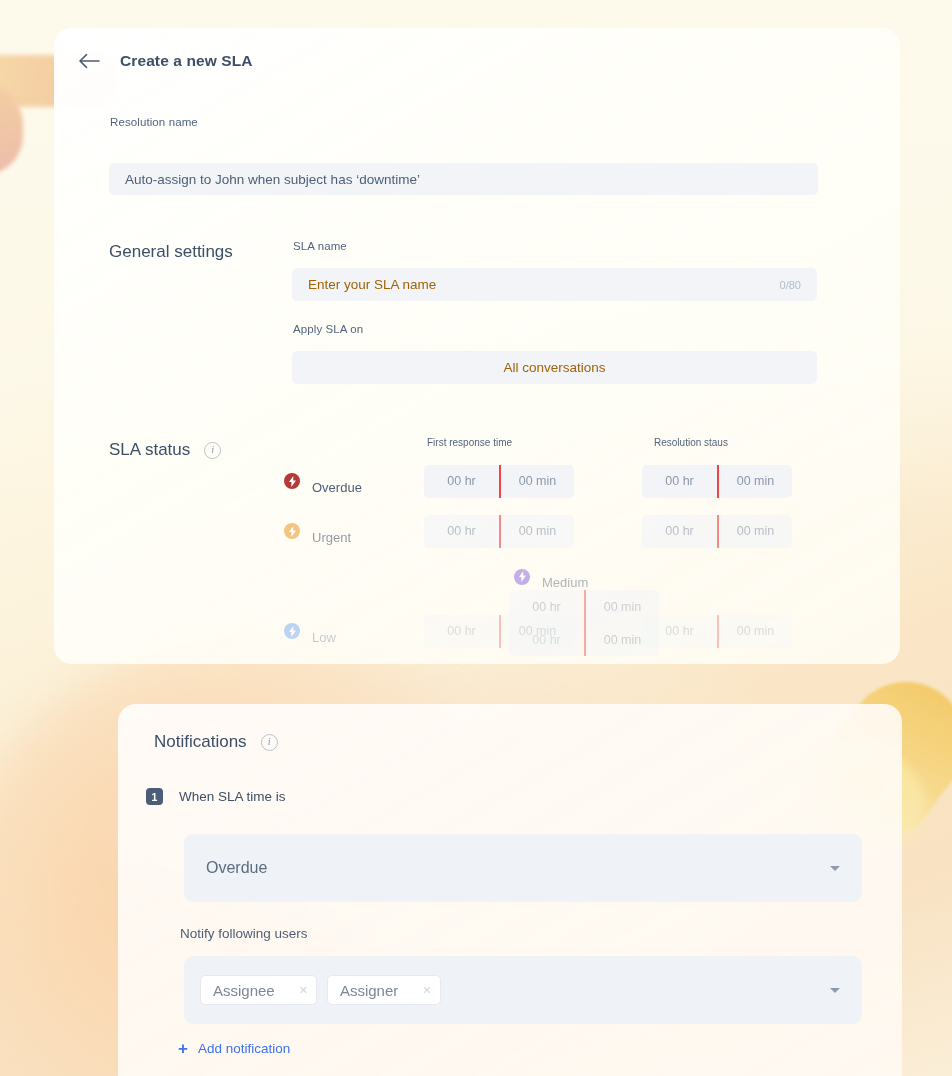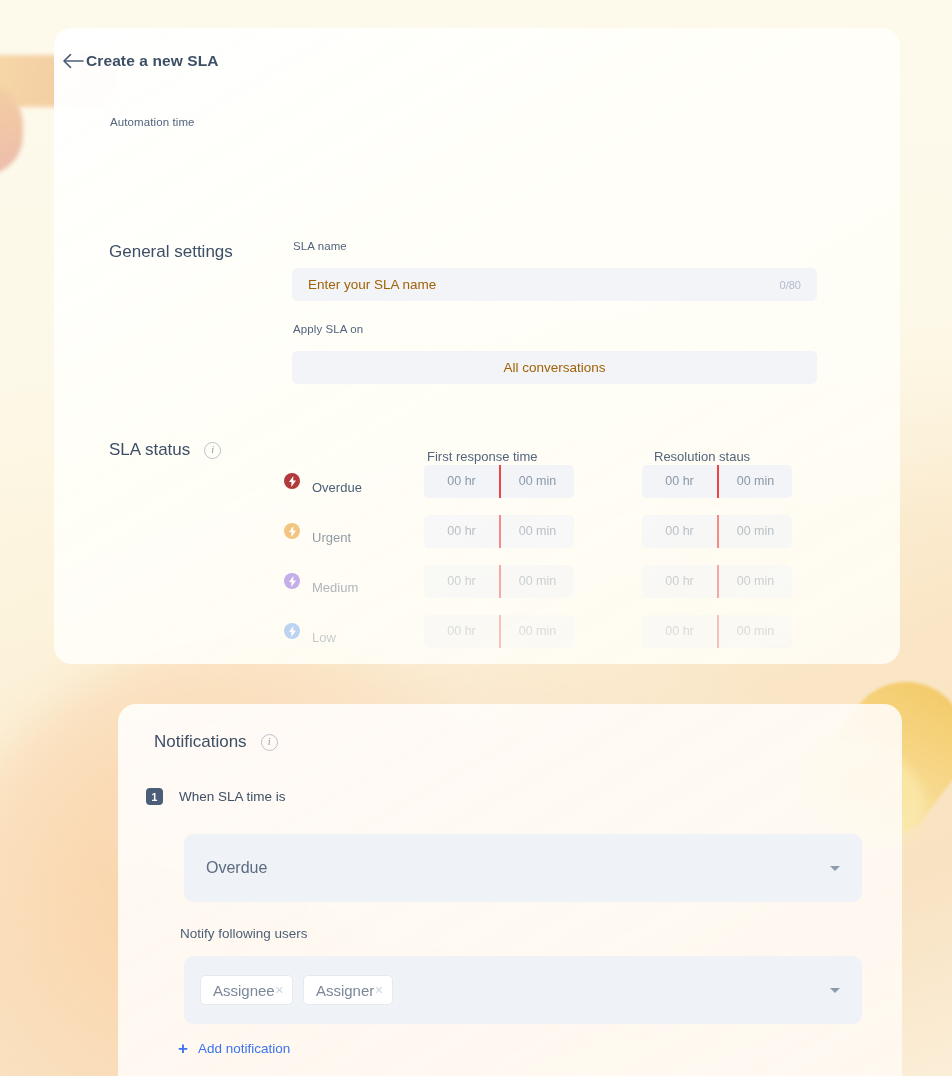--- a/index.html
+++ b/index.html
@@ -123,23 +123,24 @@
   .card-notif {
     left: 118px; top: 704px;
     width: 784px; height: 372px;
     border-radius: 18px 18px 0 0;
     background: linear-gradient(150deg, rgba(255,252,249,0.94) 0%, rgba(255,251,246,0.90) 60%, rgba(255,250,244,0.88) 100%);
   }
 
   
   .header-row {
     position: absolute;
-    left: 6px; top: 20px;
-    display: flex;
-    align-items: center;
+    left: 22px; top: 20px;
+    display: flex;
+    align-items: center;
+    gap: 18px;
   }
   .back-arrow {
     width: 26px; height: 26px;
     display: flex; align-items: center; justify-content: center;
     cursor: pointer;
   }
   .page-title {
     font-size: 15.5px;
     font-weight: bold;
     color: #3d4f66;
@@ -213,23 +214,22 @@
   }
 
   
   .slastatus-heading {
     position: absolute;
     left: 55px; top: 412px;
     display: flex; align-items: center; gap: 14px;
   }
   .col-head {
     position: absolute;
-    font-size: 13px;
+    font-size: 10px;
     color: #53647c;
-    margin-top: 12px;
   }
   .col-head-first { left: 373px; top: 409px; }
   .col-head-res   { left: 600px; top: 409px; }
   .sla-row {
     position: absolute;
     left: 230px;
     width: 600px;
     height: 36px;
     display: flex;
     align-items: center;
@@ -331,21 +331,21 @@
   }
   .chips { display: flex; align-items: center; gap: 10px; }
   .chip {
     background: #ffffff;
     border: 1px solid #e6eaf0;
     border-radius: 5px;
     height: 30px;
     padding: 0 8px 0 12px;
     display: flex;
     align-items: center;
-    gap: 0;
+    gap: 24px;
     font-size: 15px;
     color: #7b8899;
   }
   .chip-x {
     color: #cfd6df;
     font-size: 11px;
     line-height: 1;
     cursor: pointer;
   }
 
@@ -388,21 +388,24 @@
 
   <div class="header-row">
     <span class="back-arrow">
       <svg width="22" height="16" viewBox="0 0 22 16" fill="none">
         <path d="M21 8H2M2 8L8.5 1.6M2 8L8.5 14.4" stroke="#4b5d77" stroke-width="1.6" stroke-linecap="round" stroke-linejoin="round"></path>
       </svg>
     </span>
     <span class="page-title">Create a new SLA</span>
   </div>
 
-  <div class="field-label automation-label">Automation time</div>
+  <div class="field-label automation-label">Resolution name</div>
+  <div class="input-box automation-input">
+    <span class="input-value">Auto-assign to John when subject has ‘downtime’</span>
+  </div>
 
   <div class="section-heading gs-heading">General settings</div>
 
   <div class="field-label sla-name-label">SLA name</div>
   <div class="input-box sla-name-input">
     <span class="input-placeholder">Enter your SLA name</span>
     <span class="char-count">0/80</span>
   </div>
 
   <div class="field-label apply-label">Apply SLA on</div>
@@ -451,21 +454,21 @@
       <div class="time-cell">00 hr</div>
       <div class="time-cell">00 min</div>
     </div>
     <div class="time-gap"></div>
     <div class="time-group">
       <div class="time-cell">00 hr</div>
       <div class="time-cell">00 min</div>
     </div>
   </div>
 
-  <div class="sla-row" style="top:535px; opacity:0.45;">
+  <div class="sla-row" style="top:535px; opacity:0.45;flex-direction:column;">
     <div class="sla-row-label">
       <span class="status-badge" style="background:#7b4ddb; opacity:2;">
         <svg width="7" height="11" viewBox="0 0 7 11">
             <path d="M4.3 0L0 6h2.4L2.3 11 7 4.6H4.2z" fill="#fff"></path>
           </svg>
       </span>
       <span class="status-name">Medium</span>
     </div>
     <div class="time-group">
       <div class="time-cell">00 hr</div>

